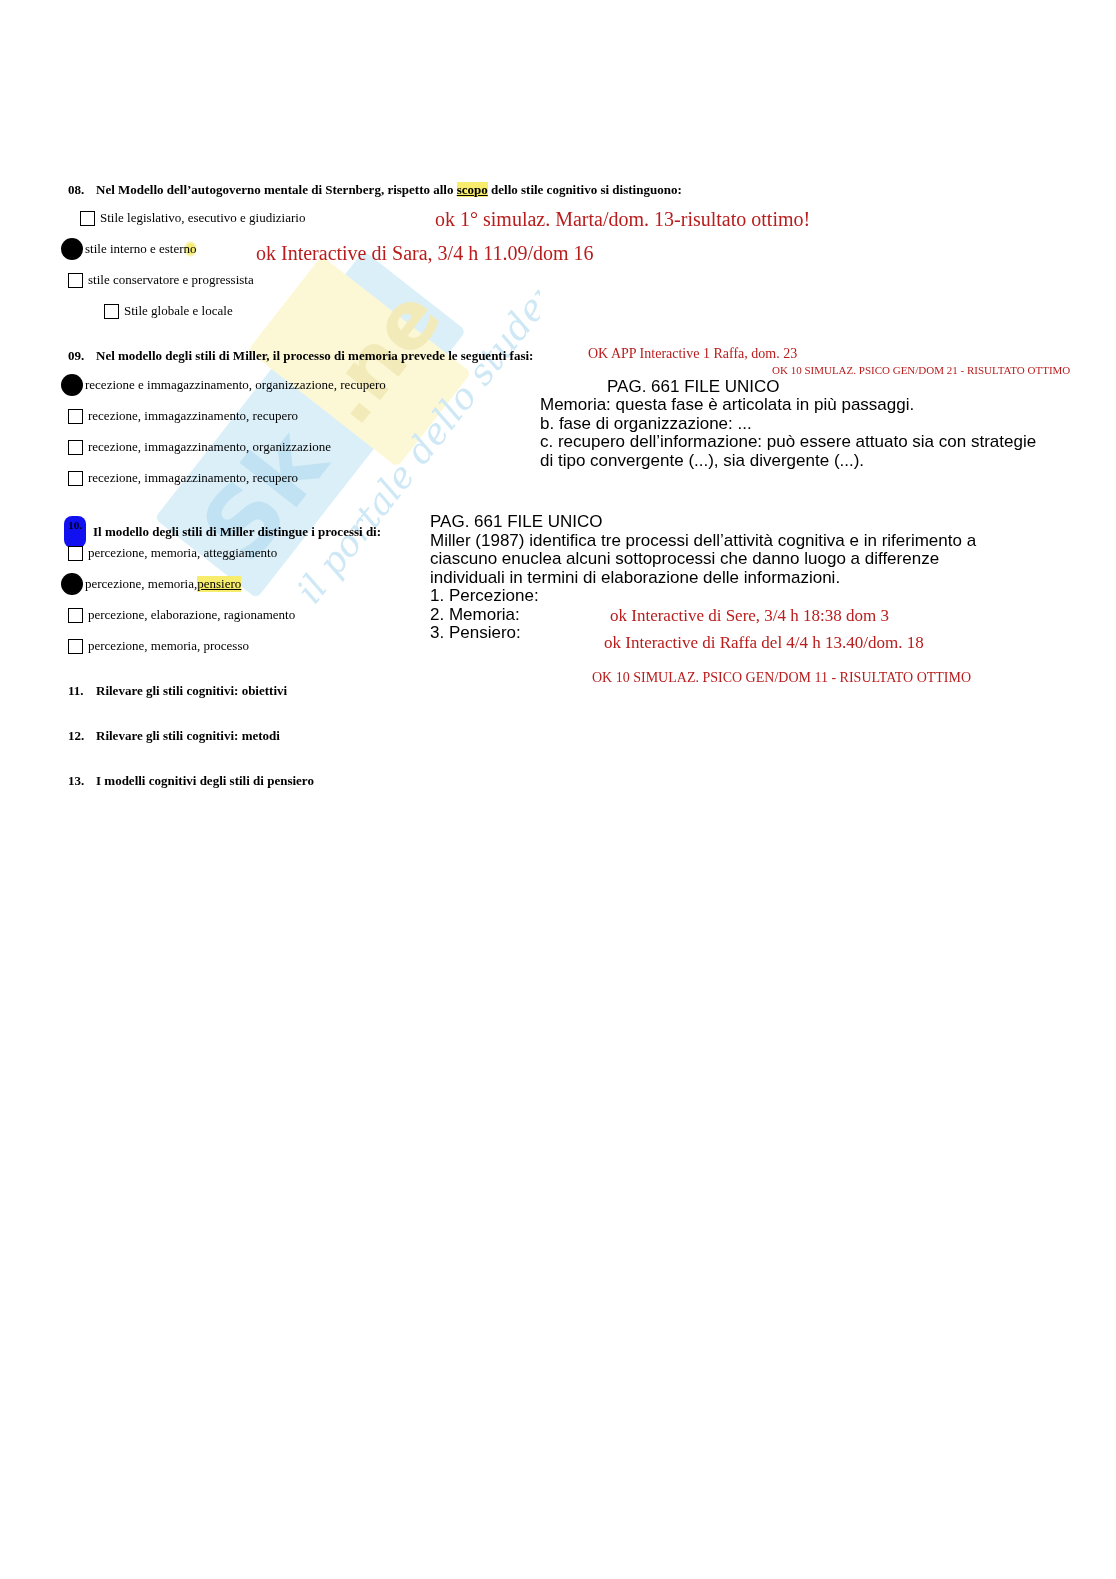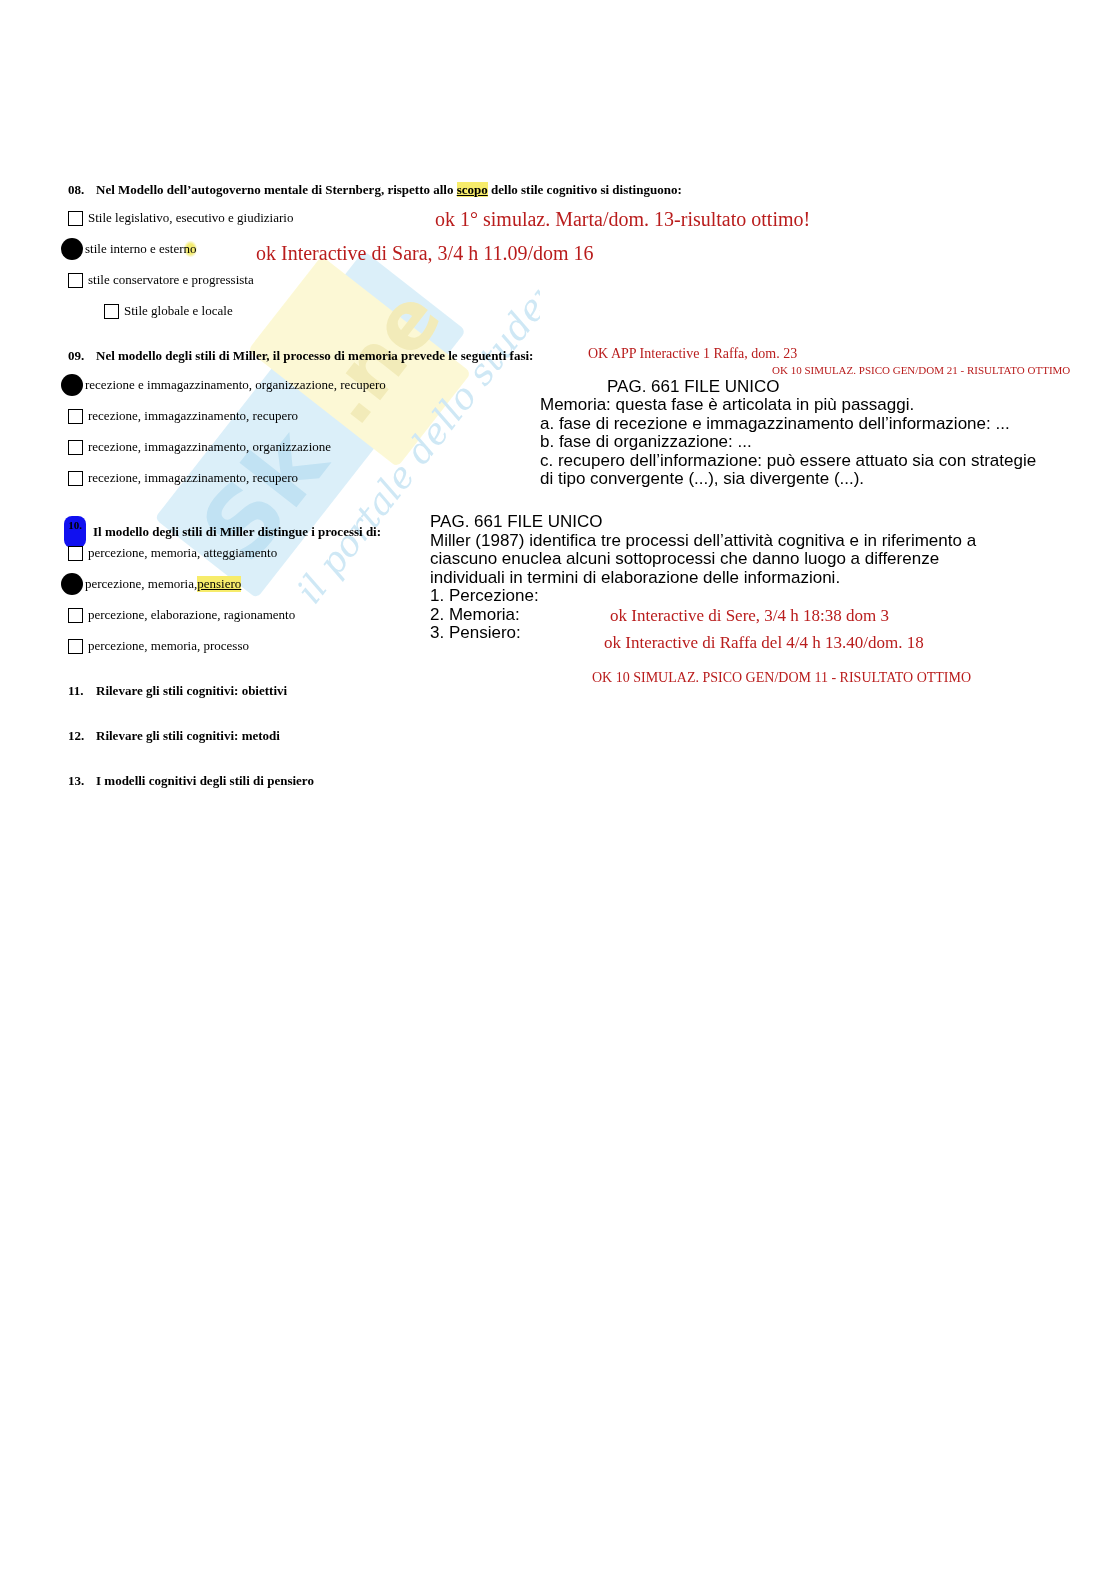--- a/index.html
+++ b/index.html
@@ -41,21 +41,21 @@
     <rect x="230" y="120" width="120" height="190" fill="#fbf4b3" rx="6"></rect>
     <text x="60" y="255" font-family="DejaVu Sans, sans-serif" font-weight="bold" font-size="95" fill="#8fcbea">Sk</text>
     <text x="235" y="255" font-family="DejaVu Sans, sans-serif" font-weight="bold" font-size="80" fill="#e9dc80">.ne</text>
     <text x="70" y="330" font-family="DejaVu Serif, serif" font-style="italic" font-size="36" fill="#a8d6ee">il portale dello studente</text>
   </g>
 </svg>
 
 <div class="abs q-title" style="left:68px; top:182px;">
   <span class="q-num">08.</span><span>Nel Modello dell’autogoverno mentale di Sternberg, rispetto allo </span><span class="hl">scopo</span><span> dello stile cognitivo si distinguono:</span>
 </div>
-<div class="abs opt" style="left:68px; top:210px;justify-content:center;">
+<div class="abs opt" style="left:80px; top:210px;justify-content:center;">
   <span class="box"></span>
   <span>Stile legislativo, esecutivo e giudiziario</span>
 </div>
 <div class="abs opt" style="left:68px; top:238px;">
   <span class="dot"></span>
   <span>stile interno e ester</span>
     <span class="hl-soft">no</span>
 </div>
 <div class="abs opt" style="left:68px; top:272px;">
   <span class="box"></span>
@@ -85,21 +85,20 @@
 </div>
 <div class="abs opt" style="left:68px; top:470px;">
   <span class="box"></span>
   <span>recezione, immagazzinamento, recupero</span>
 </div>
 <div class="abs red" style="left:588px; top:346px; font-size:14px;">OK APP Interactive 1 Raffa, dom. 23</div>
 <div class="abs red" style="left:772px; top:364px; font-size:11px;">OK 10 SIMULAZ. PSICO GEN/DOM 21 - RISULTATO OTTIMO</div>
 <div class="abs note" style="left:607px; top:378px;">PAG. 661 FILE UNICO</div>
 <div class="abs note" style="left:540px; top:396px;">
   <div>Memoria: questa fase è articolata in più passaggi.</div>
-  <div>a. fase di recezione e immagazzinamento dell’informazione: ...</div>
   <div>b. fase di organizzazione: ...</div>
   <div>c. recupero dell’informazione: può essere attuato sia con strategie</div>
   <div>di tipo convergente (...), sia divergente (...).</div>
 </div>
 
 <div class="abs q-title" style="left:68px; top:516px; display:flex; align-items:center;">
   <span class="num-blob">10.</span>
     <span>Il modello degli stili di Miller distingue i processi di:</span>
 </div>
 <div class="abs opt" style="left:68px; top:545px;align-items:flex-end;">

